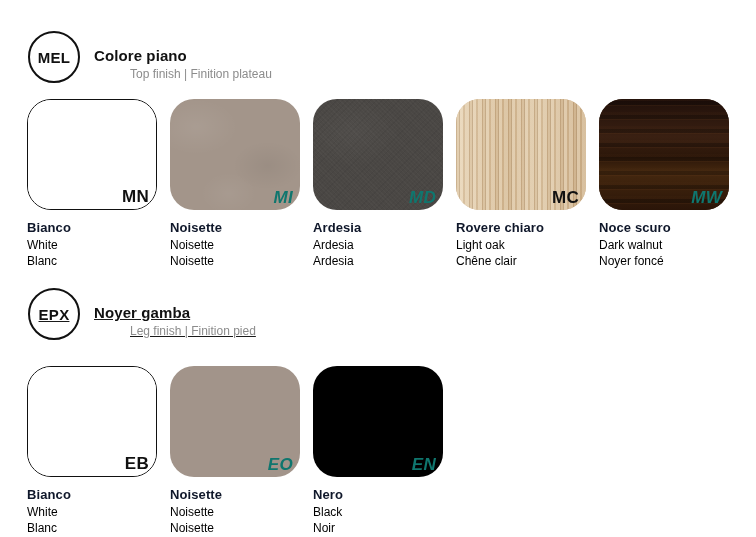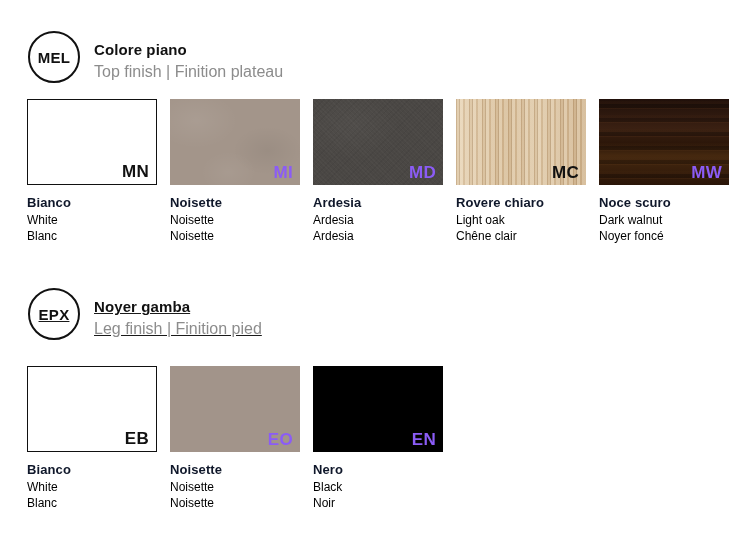--- a/index.html
+++ b/index.html
@@ -49,58 +49,60 @@
     justify-content: center;
   }
   .header-title {
     font-size: 15px;
     font-weight: bold;
     color: #111111;
     line-height: 1.25;
     letter-spacing: 0.1px;
   }
   .header-sub {
-    font-size: 16px;
+    font-size: 12px;
     color: #8c8c8c;
     line-height: 1.3;
     margin-top: 2px;
+    margin-left: 36px;
   }
 
   
   .swatch-row {
     position: absolute;
     display: flex;
     gap: 13px;
   }
   .swatch-cell {
     width: 130px;
     flex: 0 0 auto;
   }
   .swatch-chip {
     width: 130px;
-    height: 86px;
+    height: 111px;
     box-sizing: border-box;
     position: relative;
     overflow: hidden;
+    border-radius: 24px;
   }
   .swatch-chip.bordered {
     border: 1.5px solid #111111;
   }
   .code {
     position: absolute;
     right: 7px;
     bottom: 2px;
     font-size: 17px;
     font-weight: bold;
     letter-spacing: 0.3px;
     line-height: 1.2;
     z-index: 3;
   }
   .code.dark  { color: #111111; }
-  .code.light { color: #8b5cf6; }
+  .code.light { color: #0f766e; font-style: italic; }
 
   .names { padding-top: 9px; }
   .name-it {
     font-size: 13px;
     font-weight: bold;
     color: #0f172a;
     line-height: 1.35;
     letter-spacing: 0.1px;
   }
   .name-en, .name-fr {

